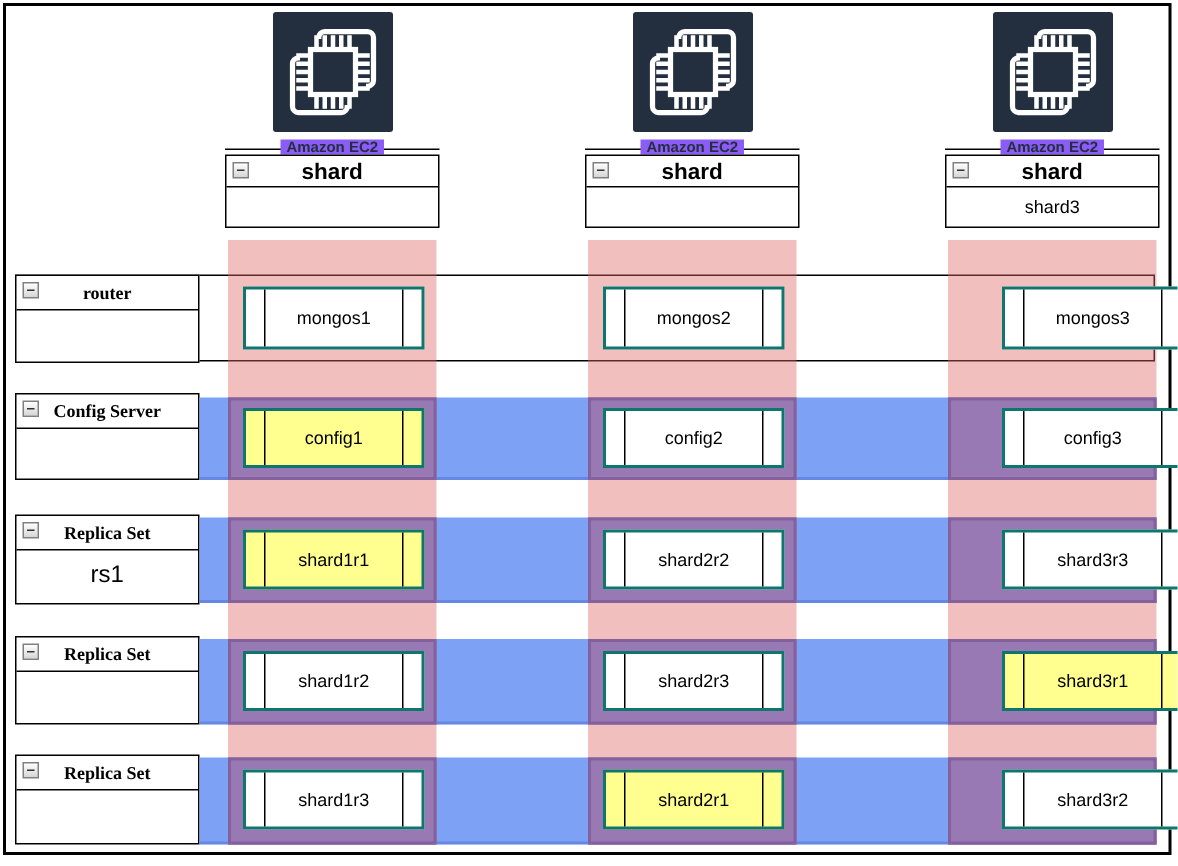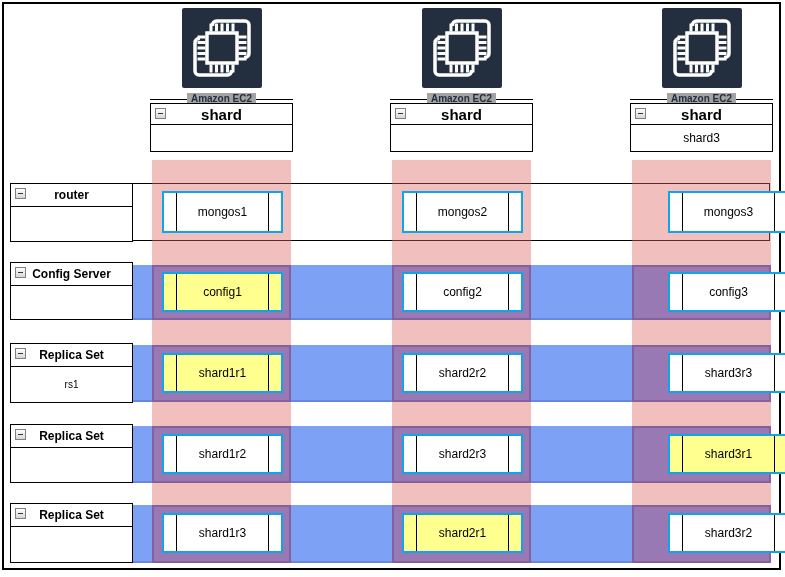--- a/index.html
+++ b/index.html
@@ -10,39 +10,39 @@
   .frame{position:absolute;left:2px;top:2px;width:779px;height:568px;
     border:2px solid #000;box-sizing:border-box;background:#fff;z-index:0;}
 
   
   .ec2-icon{position:absolute;top:8px;width:80px;height:80px;z-index:1;}
   .i0{left:182px}.i1{left:422px}.i2{left:662px}
 
   .caption-line{position:absolute;top:99px;width:143px;border-top:1px solid #000;z-index:1;}
   .ec2-caption{position:absolute;top:93px;width:143px;text-align:center;
     font-size:10px;font-weight:bold;color:var(--aws-navy);z-index:2;line-height:12px;}
-  .ec2-caption span{background:#a3a3a3;padding:0 4px;}
+  .ec2-caption span{background:#8b5cf6;padding:0 4px;}
   .g0{left:150px}.g1{left:390px}.g2{left:630px}
 
   .group-box{position:absolute;top:103px;width:143px;height:49px;background:#fff;
     border:1.5px solid #000;box-sizing:border-box;z-index:2;}
   .group-header{height:21px;border-bottom:1.5px solid #000;display:flex;align-items:center;
     justify-content:center;font-size:15px;font-weight:bold;position:relative;box-sizing:border-box;}
   .group-cell{height:25px;display:flex;align-items:center;justify-content:center;font-size:12px;}
 
   .collapse{position:absolute;left:4px;top:4px;width:11px;height:11px;box-sizing:border-box;
     border:1px solid #808080;background:linear-gradient(#fefefe,#d6d6d6);}
   .collapse::after{content:"";position:absolute;left:2px;right:2px;top:4px;height:1px;background:#333;}
 
   
   .row-label{position:absolute;left:10px;width:123px;background:#fff;border:1.5px solid #000;
     box-sizing:border-box;z-index:2;}
   .row-label .hdr{height:23px;border-bottom:1.5px solid #000;display:flex;align-items:center;
-    justify-content:center;font-size:12px;font-weight:bold;position:relative;box-sizing:border-box;}
-  .row-label .sub{display:flex;align-items:center;justify-content:center;font-size:10px;}
+    justify-content:center;font-size:12px;font-weight:bold;position:relative;box-sizing:border-box;font-family:Liberation Serif, serif;}
+  .row-label .sub{display:flex;align-items:center;justify-content:center;font-size:16px;}
   .L0{top:183px;height:59px}.L0 .sub{height:33px}
   .L1{top:262px;height:58px}.L1 .sub{height:32px}
   .L2{top:343px;height:60px}.L2 .sub{height:34px}
   .L3{top:424px;height:59px}.L3 .sub{height:33px}
   .L4{top:503px;height:60px}.L4 .sub{height:34px}
 
   
   .router-lane{position:absolute;left:10px;top:183px;width:760px;height:58px;background:#fff;
     border:1.5px solid #000;box-sizing:border-box;z-index:1;}
   .blue{position:absolute;left:133px;width:638px;background:var(--band-blue);
@@ -52,21 +52,21 @@
   .pink{position:absolute;top:160px;height:403px;width:139px;background:var(--band-pink);z-index:3;}
   .p0{left:152px}.p1{left:392px}.p2{left:632px}
 
   .purple{position:absolute;width:139px;background:var(--band-purple);
     border:2px solid var(--purple-border);box-sizing:border-box;z-index:3;}
   .purple.p0{left:152px}.purple.p1{left:392px}.purple.p2{left:632px}
   .purple.b1{top:265px;height:55px}.purple.b2{top:345px;height:57px}
   .purple.b3{top:426px;height:57px}.purple.b4{top:505px;height:58px}
 
   
-  .node{position:absolute;width:121px;height:40px;background:#fff;border:2px solid #0ea5e9;
+  .node{position:absolute;width:121px;height:40px;background:#fff;border:2px solid #0f766e;
     box-sizing:border-box;z-index:4;display:flex;align-items:center;justify-content:center;
     font-size:12px;}
   .node::before,.node::after{content:"";position:absolute;top:0;bottom:0;width:1px;background:#000;}
   .node::before{left:12px}.node::after{right:12px}
   .node.hl{background:var(--node-yellow);}
   .c0{left:162px}.c1{left:402px}.c2{left:668px}
   .r0{top:191px;height:42px}.r1{top:272px}.r2{top:353px}.r3{top:434px}.r4{top:513px}
 </style>
 </head>
 <body>

